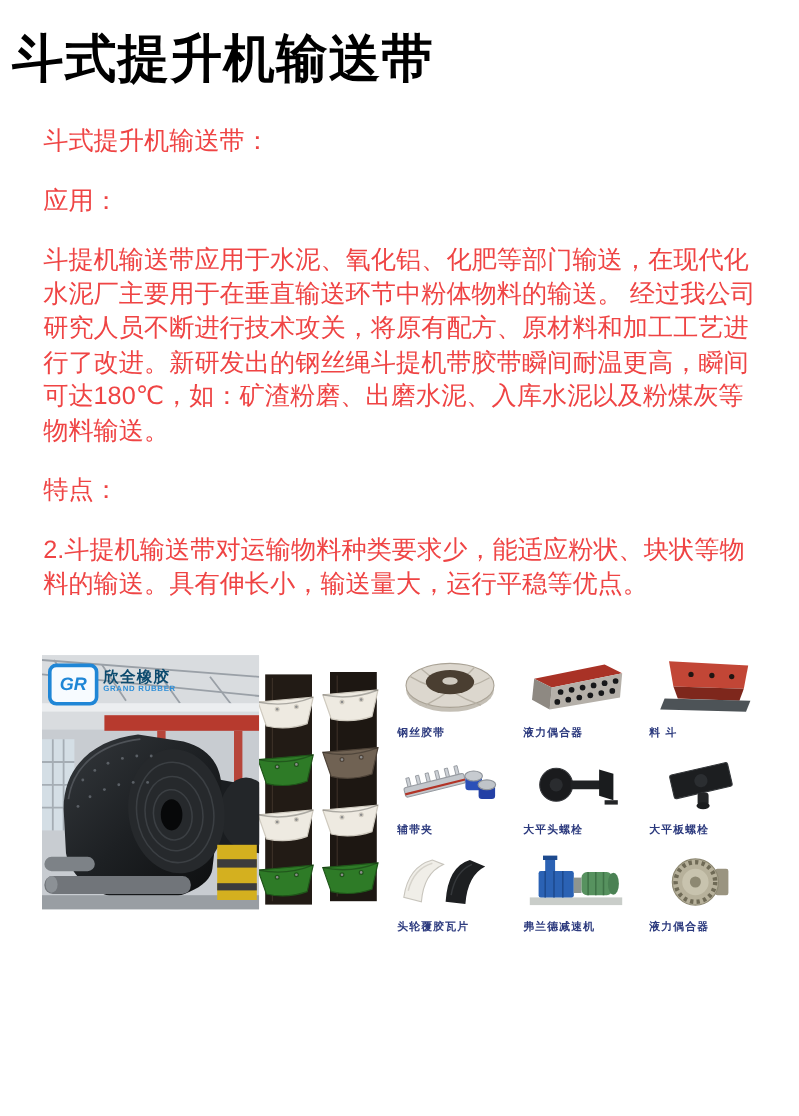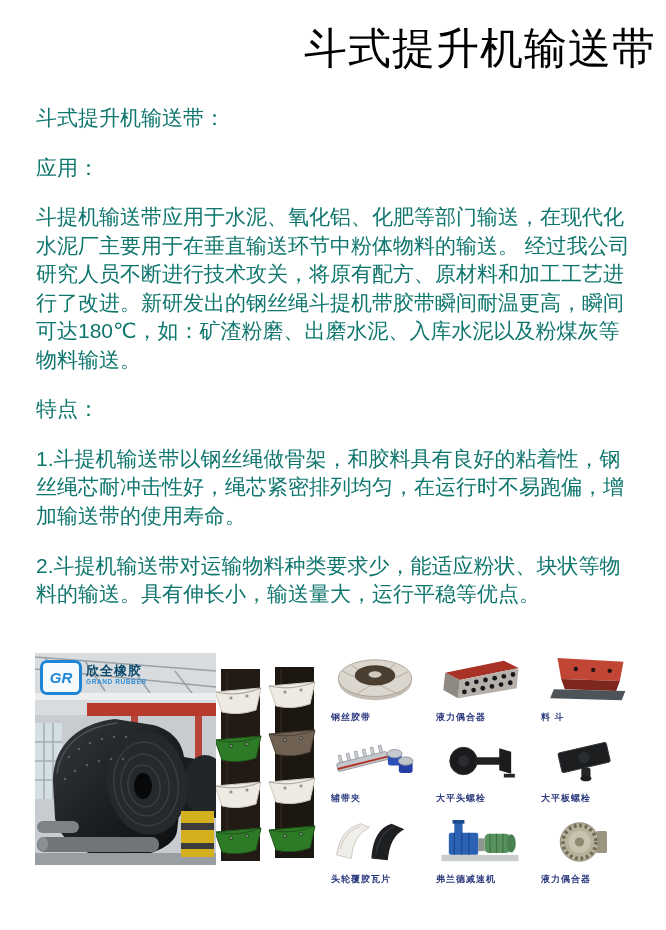--- a/index.html
+++ b/index.html
@@ -6,31 +6,31 @@
   .page{
     position:relative;
     width:666px;height:930px;
     background:#ffffff;
     overflow:hidden;
     font-family:"Liberation Sans","DejaVu Sans",sans-serif;
     color:#141414;
   }
   .title{
     margin:20px 10px 0;
-    text-align:right;
+    text-align:left;
     font-size:43px;
-    font-weight:400;
+    font-weight:700;
     letter-spacing:1px;
     color:#000;
   }
   .body-text{
     margin:26px 32px 0 36px;
     font-size:21px;
     line-height:1.36;
-    color:#0f766e;
+    color:#ef4444;
   }
   .body-text p{margin:0 0 21px 0;}
   .gallery{
     display:flex;
     align-items:flex-start;
     margin:44px 0 0 35px;
   }
   .photo-left{position:relative;width:167px;height:212px;flex:0 0 auto;}
   .photo-left svg{display:block;}
   .logo{
@@ -68,21 +68,20 @@
 
 <div class="page">
 
   <h1 class="title">斗式提升机输送带</h1>
 
   <div class="body-text">
     <p>斗式提升机输送带：</p>
     <p>应用：</p>
     <p>斗提机输送带应用于水泥、氧化铝、化肥等部门输送，在现代化水泥厂主要用于在垂直输送环节中粉体物料的输送。 经过我公司研究人员不断进行技术攻关，将原有配方、原材料和加工工艺进行了改进。新研发出的钢丝绳斗提机带胶带瞬间耐温更高，瞬间可达180℃，如：矿渣粉磨、出磨水泥、入库水泥以及粉煤灰等物料输送。</p>
     <p>特点：</p>
-    <p>1.斗提机输送带以钢丝绳做骨架，和胶料具有良好的粘着性，钢丝绳芯耐冲击性好，绳芯紧密排列均匀，在运行时不易跑偏，增加输送带的使用寿命。</p>
     <p>2.斗提机输送带对运输物料种类要求少，能适应粉状、块状等物料的输送。具有伸长小，输送量大，运行平稳等优点。</p>
   </div>
 
   <div class="gallery">
 
     <div class="photo-left">
       <svg width="181" height="212" viewBox="0 0 181 212">
         <defs>
           <linearGradient id="rollGrad" x1="0" y1="0" x2="1" y2="1">
             <stop offset="0" stop-color="#34383c"></stop>

